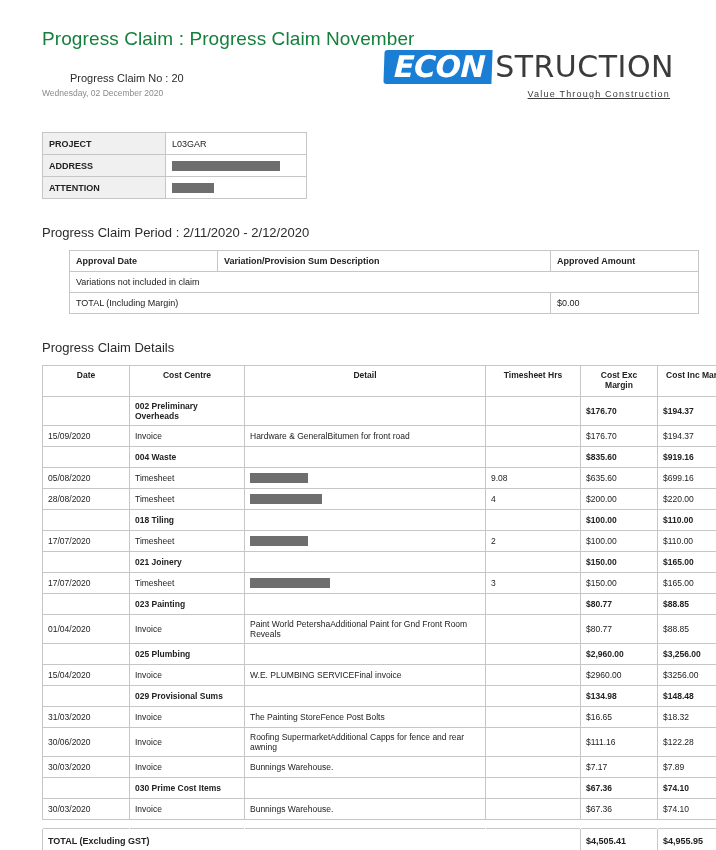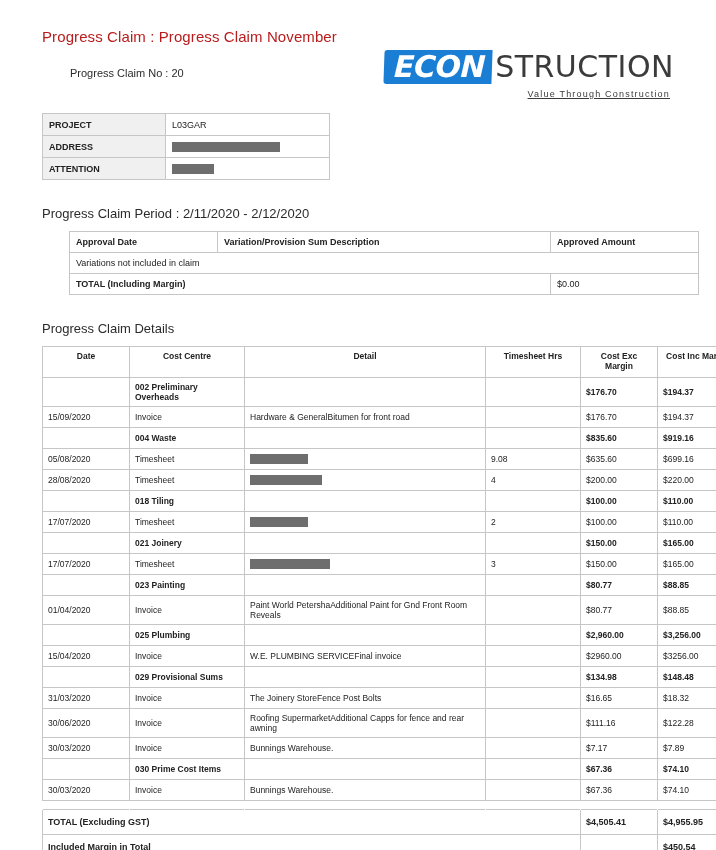--- a/index.html
+++ b/index.html
@@ -20,22 +20,22 @@
     overflow: hidden;
   }
   .content {
     position: absolute;
     left: 42px;
     top: 28px;
     width: 632px;
   }
   
   .doc-title {
-    font-size: 15px;
-    color: #b91c1c;
+    font-size: 19px;
+    color: #15803d;
     font-weight: normal;
     margin: 0 0 22px 0;
     letter-spacing: 0.1px;
   }
   .claim-no {
     font-size: 11px;
     color: #2b2b2b;
     margin: 0 0 4px 0;
     padding-left: 28px;
   }
@@ -79,21 +79,21 @@
     color: #3b3b3b;
     letter-spacing: 1.2px;
     margin-top: 5px;
     padding-right: 4px;
     text-decoration: underline;
   }
   
   .info-table {
     border-collapse: collapse;
     margin-top: 34px;
-    width: 288px;
+    width: 265px;
     table-layout: fixed;
   }
   .info-table td {
     border: 1px solid #c6c6c6;
     font-size: 9px;
     height: 15px;
     padding: 3px 6px;
     vertical-align: middle;
     color: #222;
   }
@@ -128,21 +128,21 @@
     padding: 4px 6px;
     text-align: left;
     font-weight: normal;
     color: #222;
     height: 12px;
   }
   .var-table th {
     font-weight: bold;
   }
   .var-table .bold {
-    font-weight: bold;
+    font-weight: normal;
     border-radius: 7px;
   }
   
   .det-table {
     border-collapse: collapse;
     width: 630px;
     table-layout: fixed;
   }
   .det-table th {
     border: 1px solid #c6c6c6;
@@ -188,20 +188,21 @@
   }
 </style>
 </head>
 <body>
 
 <div class="page">
   <div class="content">
 
     <h1 class="doc-title">Progress Claim : Progress Claim November</h1>
     <p class="claim-no">Progress Claim No : 20</p>
+    <p class="claim-date">Wednesday, 02 December 2020</p>
 
     <div class="logo-block">
       <div class="logo-main">
         <span class="logo-econ">ECON</span><span class="logo-struction">STRUCTION</span>
       </div>
       <div class="logo-tag">Value Through Construction</div>
     </div>
 
     <table class="info-table">
       <tbody>
@@ -361,21 +362,21 @@
             <td class="col-date b"></td>
             <td class="col-cc b">029 Provisional Sums</td>
             <td class="col-detail b"></td>
             <td class="col-hrs b"></td>
             <td class="col-cem b">$134.98</td>
             <td class="col-cim b">$148.48</td>
           </tr>
           <tr>
             <td class="col-date">31/03/2020</td>
             <td class="col-cc">Invoice</td>
-            <td class="col-detail">The Joinery StoreFence Post Bolts</td>
+            <td class="col-detail">The Painting StoreFence Post Bolts</td>
             <td class="col-hrs"></td>
             <td class="col-cem">$16.65</td>
             <td class="col-cim">$18.32</td>
           </tr>
           <tr>
             <td class="col-date">30/06/2020</td>
             <td class="col-cc">Invoice</td>
             <td class="col-detail">Roofing SupermarketAdditional Capps for fence and rear awning</td>
             <td class="col-hrs"></td>
             <td class="col-cem">$111.16</td>

